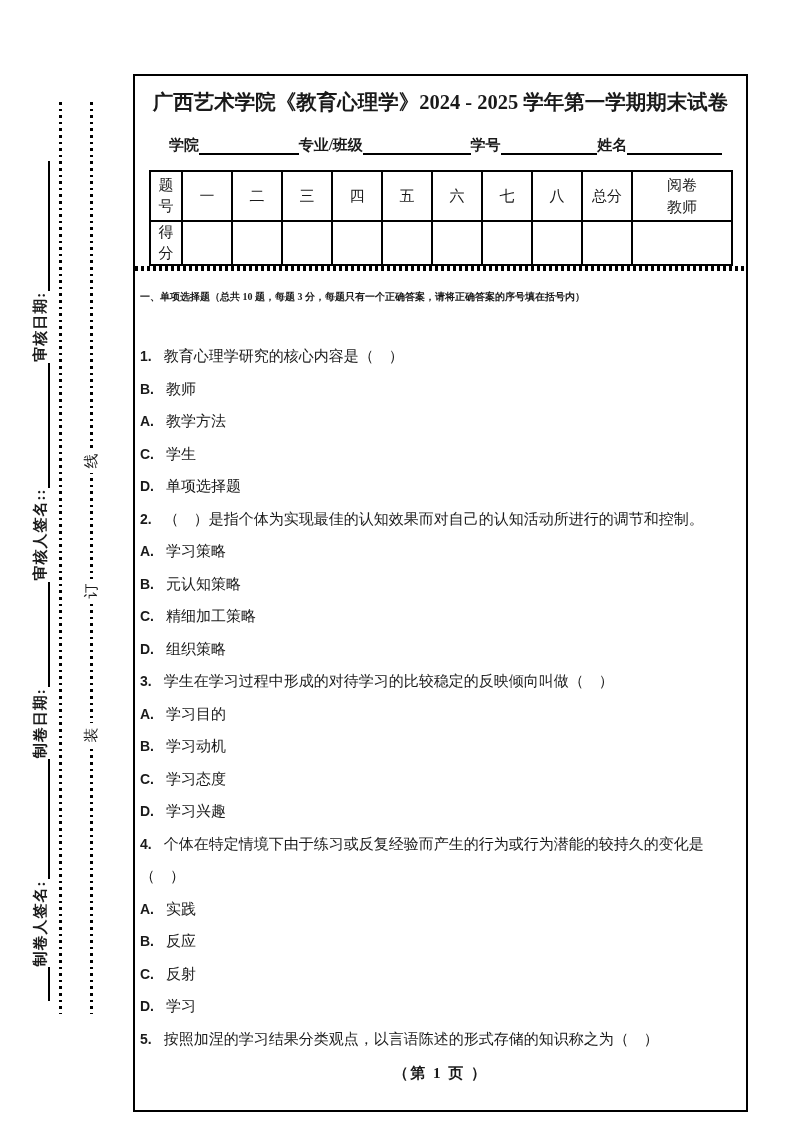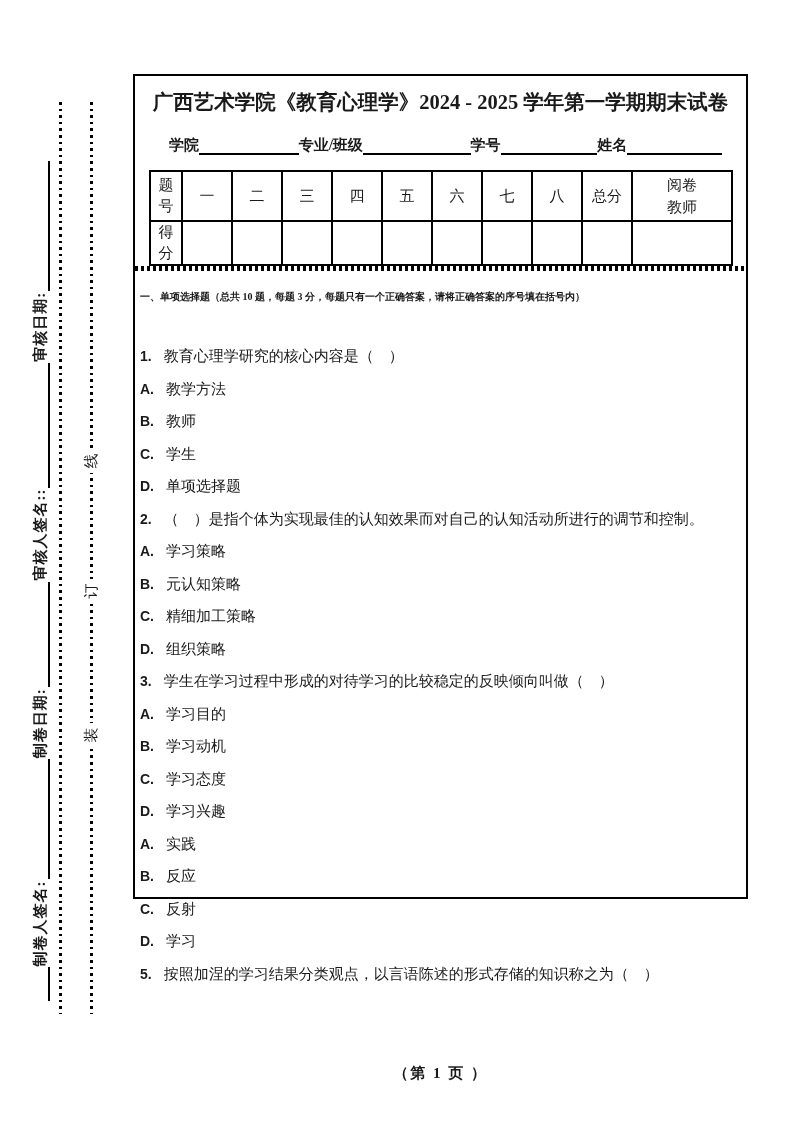--- a/index.html
+++ b/index.html
@@ -28,21 +28,21 @@
   .vdots.a { left:59px; }
   .vdots.b { left:90px; }
   .bind-char {
     position:absolute; left:79px; width:24px; height:26px; line-height:26px;
     text-align:center; transform:rotate(-90deg); background:#fff; font-size:15px;
   }
   .bind-char.c0 { top:448px; } .bind-char.c1 { top:578px; } .bind-char.c2 { top:722px; }
 
   
   .paper {
-    position:absolute; left:133px; top:74px; width:615px; height:825px;
+    position:absolute; left:133px; top:74px; width:615px; height:1038px;
     border:2px solid #000; background:#fff;
   }
   .title {
     position:absolute; top:12px; left:0; width:100%; margin:0;
     text-align:center; font-size:20.5px; font-weight:bold; white-space:nowrap;
   }
   .fields {
     position:absolute; top:60px; left:34px; right:24px;
     display:flex; align-items:flex-end; font-size:15px; font-weight:bold;
   }
@@ -163,34 +163,35 @@
           </tr>
         </tbody>
       </table>
 
     <div class="dot-sep"></div>
 
     <p class="section-heading">一、单项选择题（总共 10 题，每题 3 分，每题只有一个正确答案，请将正确答案的序号填在括号内）</p>
 
     <div class="questions" id="questions">
         <div class="line q"><span class="qnum">1.</span><span class="qtext">教育心理学研究的核心内容是（　）</span></div>
+        <div class="line opt"><span class="qletter">B.</span><span class="otext">教师</span></div>
         <div class="line opt"><span class="qletter">A.</span><span class="otext">教学方法</span></div>
-        <div class="line opt"><span class="qletter">B.</span><span class="otext">教师</span></div>
         <div class="line opt"><span class="qletter">C.</span><span class="otext">学生</span></div>
         <div class="line opt"><span class="qletter">D.</span><span class="otext">单项选择题</span></div>
         <div class="line q"><span class="qnum">2.</span><span class="qtext">（　）是指个体为实现最佳的认知效果而对自己的认知活动所进行的调节和控制。</span></div>
         <div class="line opt"><span class="qletter">A.</span><span class="otext">学习策略</span></div>
         <div class="line opt"><span class="qletter">B.</span><span class="otext">元认知策略</span></div>
         <div class="line opt"><span class="qletter">C.</span><span class="otext">精细加工策略</span></div>
         <div class="line opt"><span class="qletter">D.</span><span class="otext">组织策略</span></div>
         <div class="line q"><span class="qnum">3.</span><span class="qtext">学生在学习过程中形成的对待学习的比较稳定的反映倾向叫做（　）</span></div>
         <div class="line opt"><span class="qletter">A.</span><span class="otext">学习目的</span></div>
         <div class="line opt"><span class="qletter">B.</span><span class="otext">学习动机</span></div>
         <div class="line opt"><span class="qletter">C.</span><span class="otext">学习态度</span></div>
         <div class="line opt"><span class="qletter">D.</span><span class="otext">学习兴趣</span></div>
+        <div class="line q"><span class="qnum">4.</span><span class="qtext">个体在特定情境下由于练习或反复经验而产生的行为或行为潜能的较持久的变化是（　）</span></div>
         <div class="line opt"><span class="qletter">A.</span><span class="otext">实践</span></div>
         <div class="line opt"><span class="qletter">B.</span><span class="otext">反应</span></div>
         <div class="line opt"><span class="qletter">C.</span><span class="otext">反射</span></div>
         <div class="line opt"><span class="qletter">D.</span><span class="otext">学习</span></div>
         <div class="line q"><span class="qnum">5.</span><span class="qtext">按照加涅的学习结果分类观点，以言语陈述的形式存储的知识称之为（　）</span></div>
       </div>
   </div>
 
   <div class="page-footer">（第 1 页 ）</div>
 </div>

